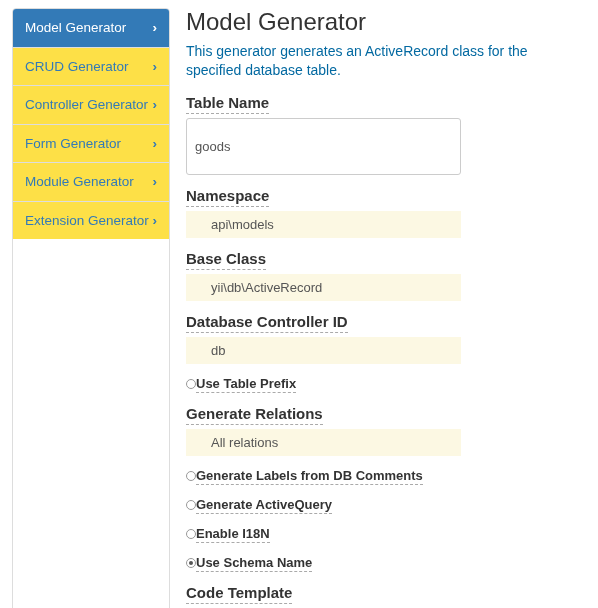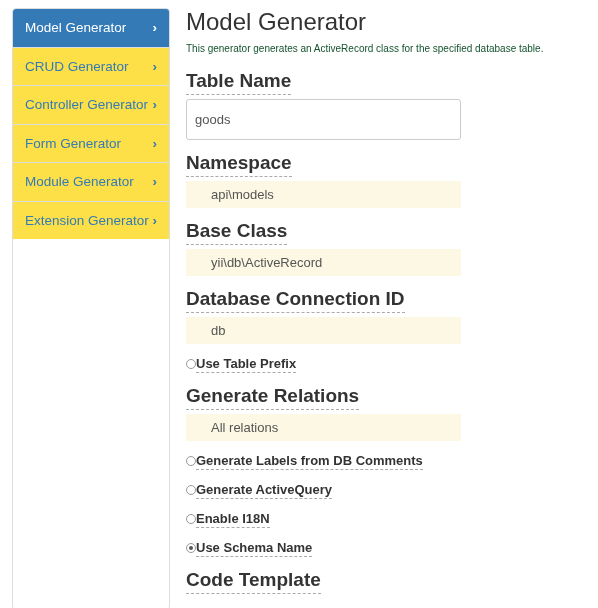--- a/index.html
+++ b/index.html
@@ -5,24 +5,24 @@
 * { box-sizing: border-box; margin: 0; padding: 0; }
 body { font-family: "Helvetica Neue", Helvetica, Arial, sans-serif; font-size: 14px; color: #333; background: #fff; padding: 8px 12px; }
 .wrap { display: flex; gap: 16px; }
 .sidebar { width: 158px; border: 1px solid #ddd; border-radius: 4px; overflow: hidden; }
 .sidebar-item { display: flex; justify-content: space-between; align-items: center; padding: 10px 12px; border-bottom: 1px solid #ddd; cursor: pointer; color: #337ab7; background: #fde047; font-size: 13.5px; line-height: 1.3; }
 .sidebar-item:last-child { border-bottom: none; text-align: center; }
 .sidebar-item.active { background: #337ab7; color: #fff; }
 .chev { font-family: Arial; font-weight: bold; }
 .main { flex: 1; }
 h1 { font-size: 24px; font-weight: 500; color: #333; margin-bottom: 6px; }
-.desc { color: #14532d; font-size: 10px; margin-bottom: 14px; line-height: 1.35; }
+.desc { color: #0369a1; font-size: 14px; margin-bottom: 14px; line-height: 1.35; }
 .field { margin-bottom: 12px; }
-.field-label { font-weight: bold; color: #333; font-size: 19px; border-bottom: 1px dashed #aaa; display: inline-block; padding-bottom: 2px; margin-bottom: 4px; }
-.field-input { width: 275px; border: 1px solid #ccc; border-radius: 3px; padding: 12px 8px; font-size: 13px; color: #555; display: block; }
+.field-label { font-weight: bold; color: #333; font-size: 15px; border-bottom: 1px dashed #aaa; display: inline-block; padding-bottom: 2px; margin-bottom: 4px; }
+.field-input { width: 275px; border: 1px solid #ccc; border-radius: 3px; padding: 20px 8px; font-size: 13px; color: #555; display: block; }
 .field-static { background: #fcf8e3; padding: 6px 25px; font-size: 13px; color: #555; width: 275px; }
 .chk-row { display: flex; align-items: center; gap: 0; margin-bottom: 12px; }
 .radio { width: 10px; height: 10px; border: 1px solid #999; border-radius: 50%; background: #fff; display: inline-flex; align-items: center; justify-content: center; flex-shrink: 0; }
 .radio.checked::after { content: ""; width: 4px; height: 4px; background: #555; border-radius: 50%; }
 .chk-label { font-weight: bold; font-size: 13px; border-bottom: 1px dashed #aaa; padding-bottom: 1px; }
 </style>
 </head>
 <body>
 
 <div class="wrap">
@@ -67,21 +67,21 @@
       <div class="field-label">Namespace</div>
       <div class="field-static">api\models</div>
     </div>
 
     <div class="field">
       <div class="field-label">Base Class</div>
       <div class="field-static">yii\db\ActiveRecord</div>
     </div>
 
     <div class="field">
-      <div class="field-label">Database Connection ID</div>
+      <div class="field-label">Database Controller ID</div>
       <div class="field-static">db</div>
     </div>
 
     <div class="chk-row">
       <span class="radio"></span>
       <span class="chk-label">Use Table Prefix</span>
     </div>
 
     <div class="field">
       <div class="field-label">Generate Relations</div>

